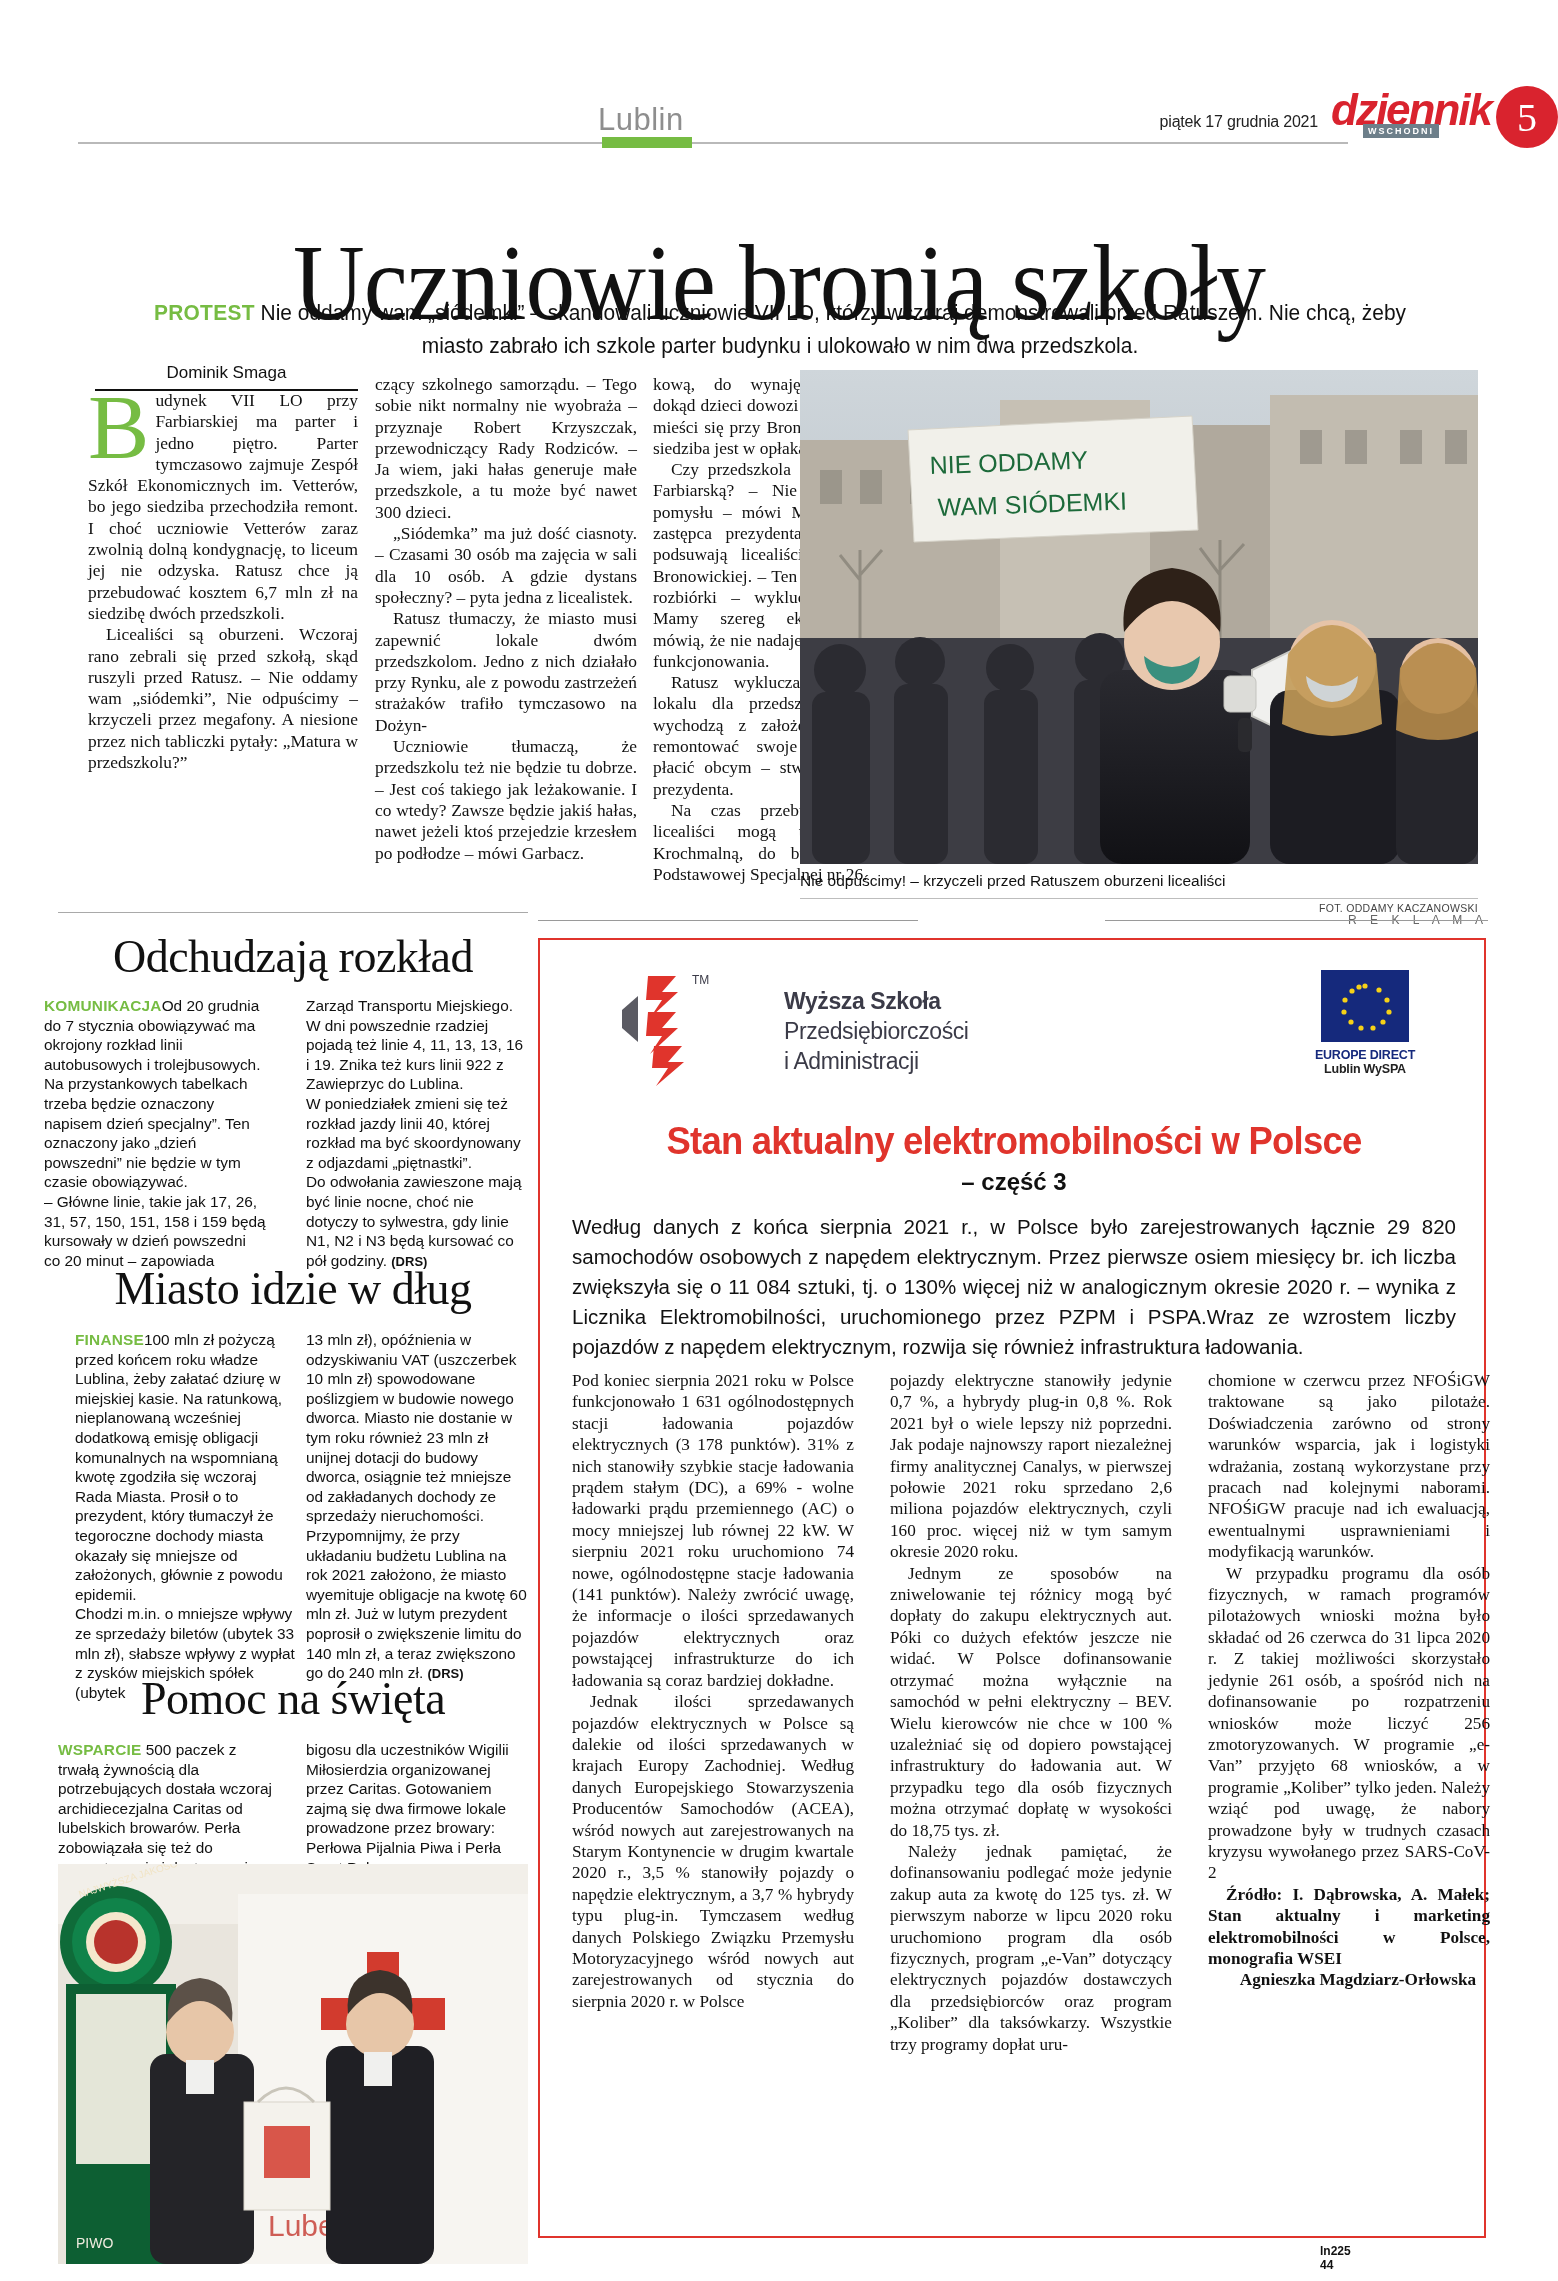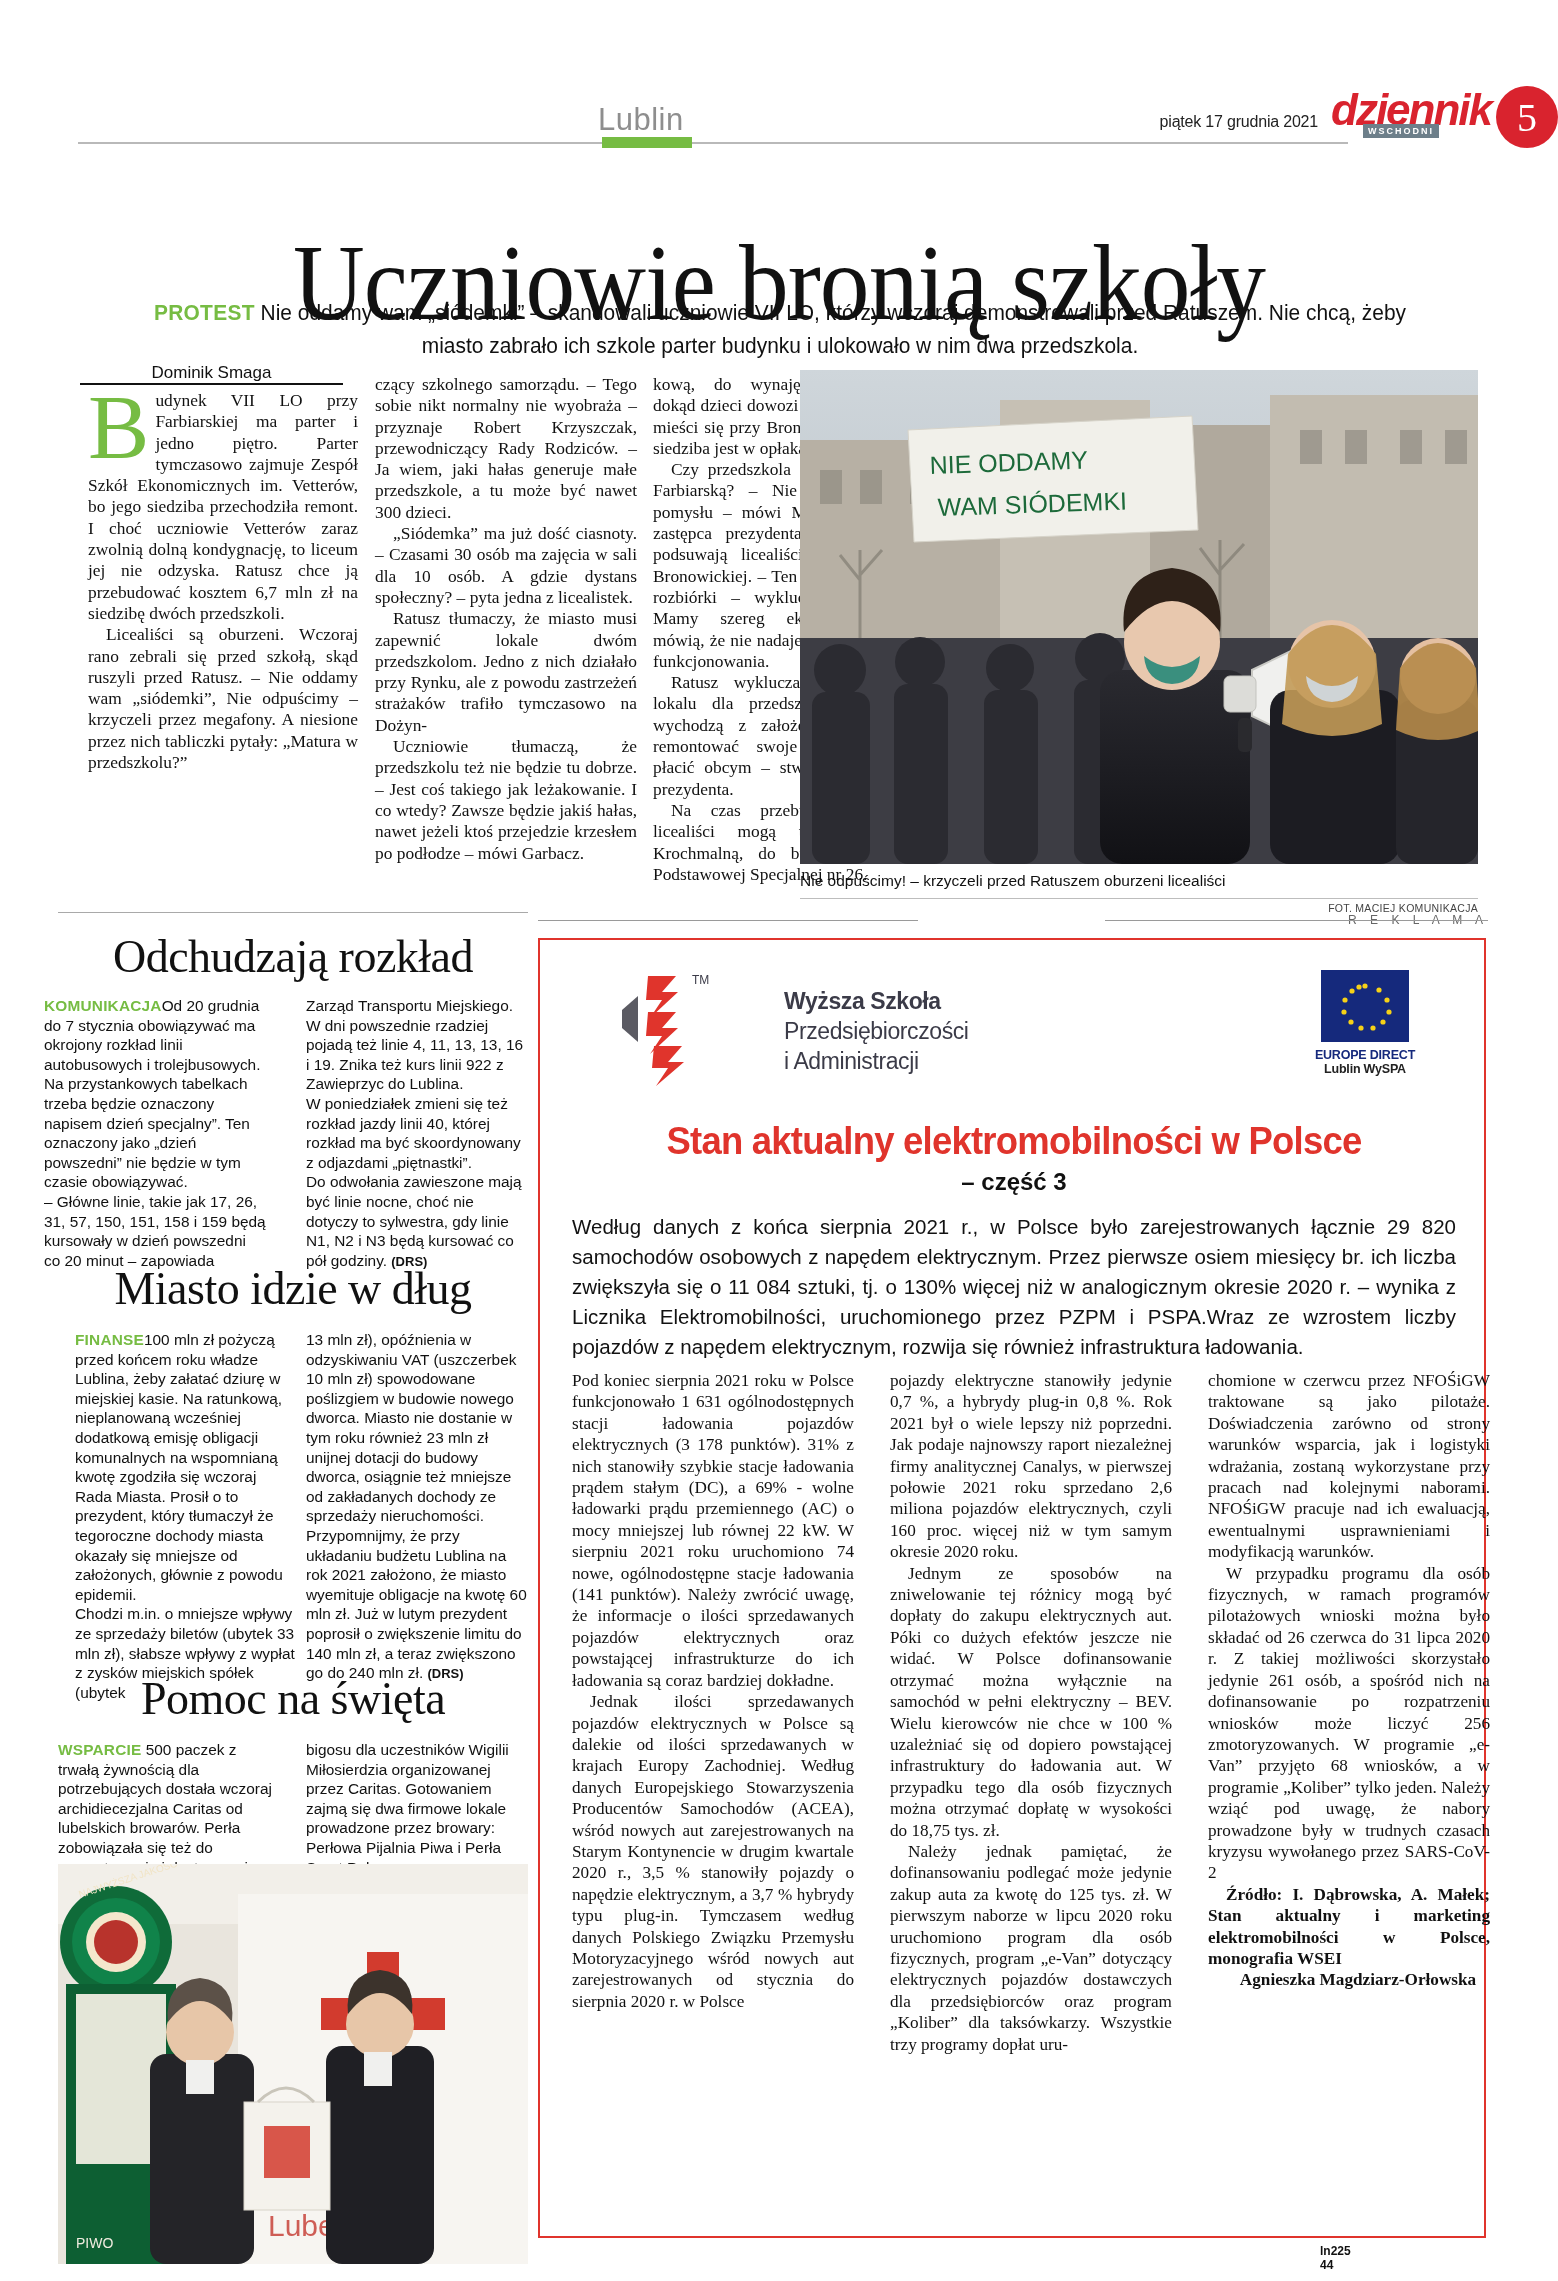--- a/index.html
+++ b/index.html
@@ -33,23 +33,23 @@
   
   .headline{position:absolute;left:78px;top:160px;width:1402px;text-align:center;
     font-family:"Liberation Serif",serif;font-size:108px;line-height:102px;font-weight:normal;
     letter-spacing:-1px;transform:scaleX(.92);transform-origin:center top;}
   .lead{position:absolute;left:95px;top:296px;width:1370px;text-align:center;
     font-family:"Liberation Sans",sans-serif;font-size:22.5px;line-height:33px;
     transform:scaleX(.93);transform-origin:center top;}
   .lead .tag{color:#76bc43;font-weight:bold;letter-spacing:.3px;}
 
   
-  .byline{position:absolute;left:80px;top:363px;width:263px;text-align:center;
+  .byline{position:absolute;left:95px;top:363px;width:263px;text-align:center;
     font-family:"Liberation Sans",sans-serif;font-size:17px;border-bottom:2px solid #111;
-    padding-bottom:0;}
+    padding-bottom:6px;}
   .artcol{position:absolute;font-family:"Liberation Serif",serif;font-size:17.4px;
     line-height:21.3px;text-align:justify;text-justify:inter-word;hyphens:none;}
   .artcol p{margin:0;text-indent:18px;}
   .artcol p.noind{text-indent:0;}
   .c1{left:88px;top:390px;width:270px;}
   .c2{left:375px;top:374px;width:262px;}
   .c3{left:653px;top:374px;width:262px;}
   .dropcap{float:left;font-family:"Liberation Serif",serif;font-size:92px;line-height:70px;
     color:#76bc43;margin:2px 6px 0 0;font-weight:normal;}
 
@@ -235,21 +235,21 @@
       </g>
 
       <g>
         <rect x="596" y="330" width="82" height="164" rx="16" fill="#25252b"></rect>
         <circle cx="638" cy="306" r="38" fill="#e4c0a2"></circle>
         <path d="M600 298 q38 -50 76 0 l4 62 q-42 20 -84 0 z" fill="#b58a49" opacity=".9"></path>
       </g>
     </svg>
   </div>
   <div class="photo-cap">Nie odpuścimy! – krzyczeli przed Ratuszem oburzeni licealiści</div>
-  <div class="photo-credit">FOT. MACIEJ KOMUNIKACJA</div>
+  <div class="photo-credit">FOT. ODDAMY KACZANOWSKI</div>
 
   <div class="hr-left"></div>
 
   <div class="sb-title" style="top:930px">Odchudzają rozkład</div>
   <div class="sbcol" style="left:44px;top:996px">
     <p><span class="sb-kicker">KOMUNIKACJA</span><span>Od 20 grudnia do 7 stycznia obowiązywać ma okrojony rozkład linii autobusowych i trolejbusowych. Na przystankowych tabelkach trzeba będzie oznaczony napisem dzień specjalny”. Ten oznaczony jako „dzień powszedni” nie będzie w tym czasie obowiązywać.<br>– Główne linie, takie jak 17, 26, 31, 57, 150, 151, 158 i 159 będą kursowały w dzień powszedni co 20 minut – zapowiada</span></p>
   </div>
   <div class="sbcol" style="left:306px;top:996px">
     <p><span>Zarząd Transportu Miejskiego. W dni powszednie rzadziej pojadą też linie 4, 11, 13, 13, 16 i 19. Znika też kurs linii 922 z Zawieprzyc do Lublina.<br>W poniedziałek zmieni się też rozkład jazdy linii 40, której rozkład ma być skoordynowany z odjazdami „piętnastki”.<br>Do odwołania zawieszone mają być linie nocne, choć nie dotyczy to sylwestra, gdy linie N1, N2 i N3 będą kursować co pół godziny.</span> <span class="sb-sig">(DRS)</span></p>
   </div>

